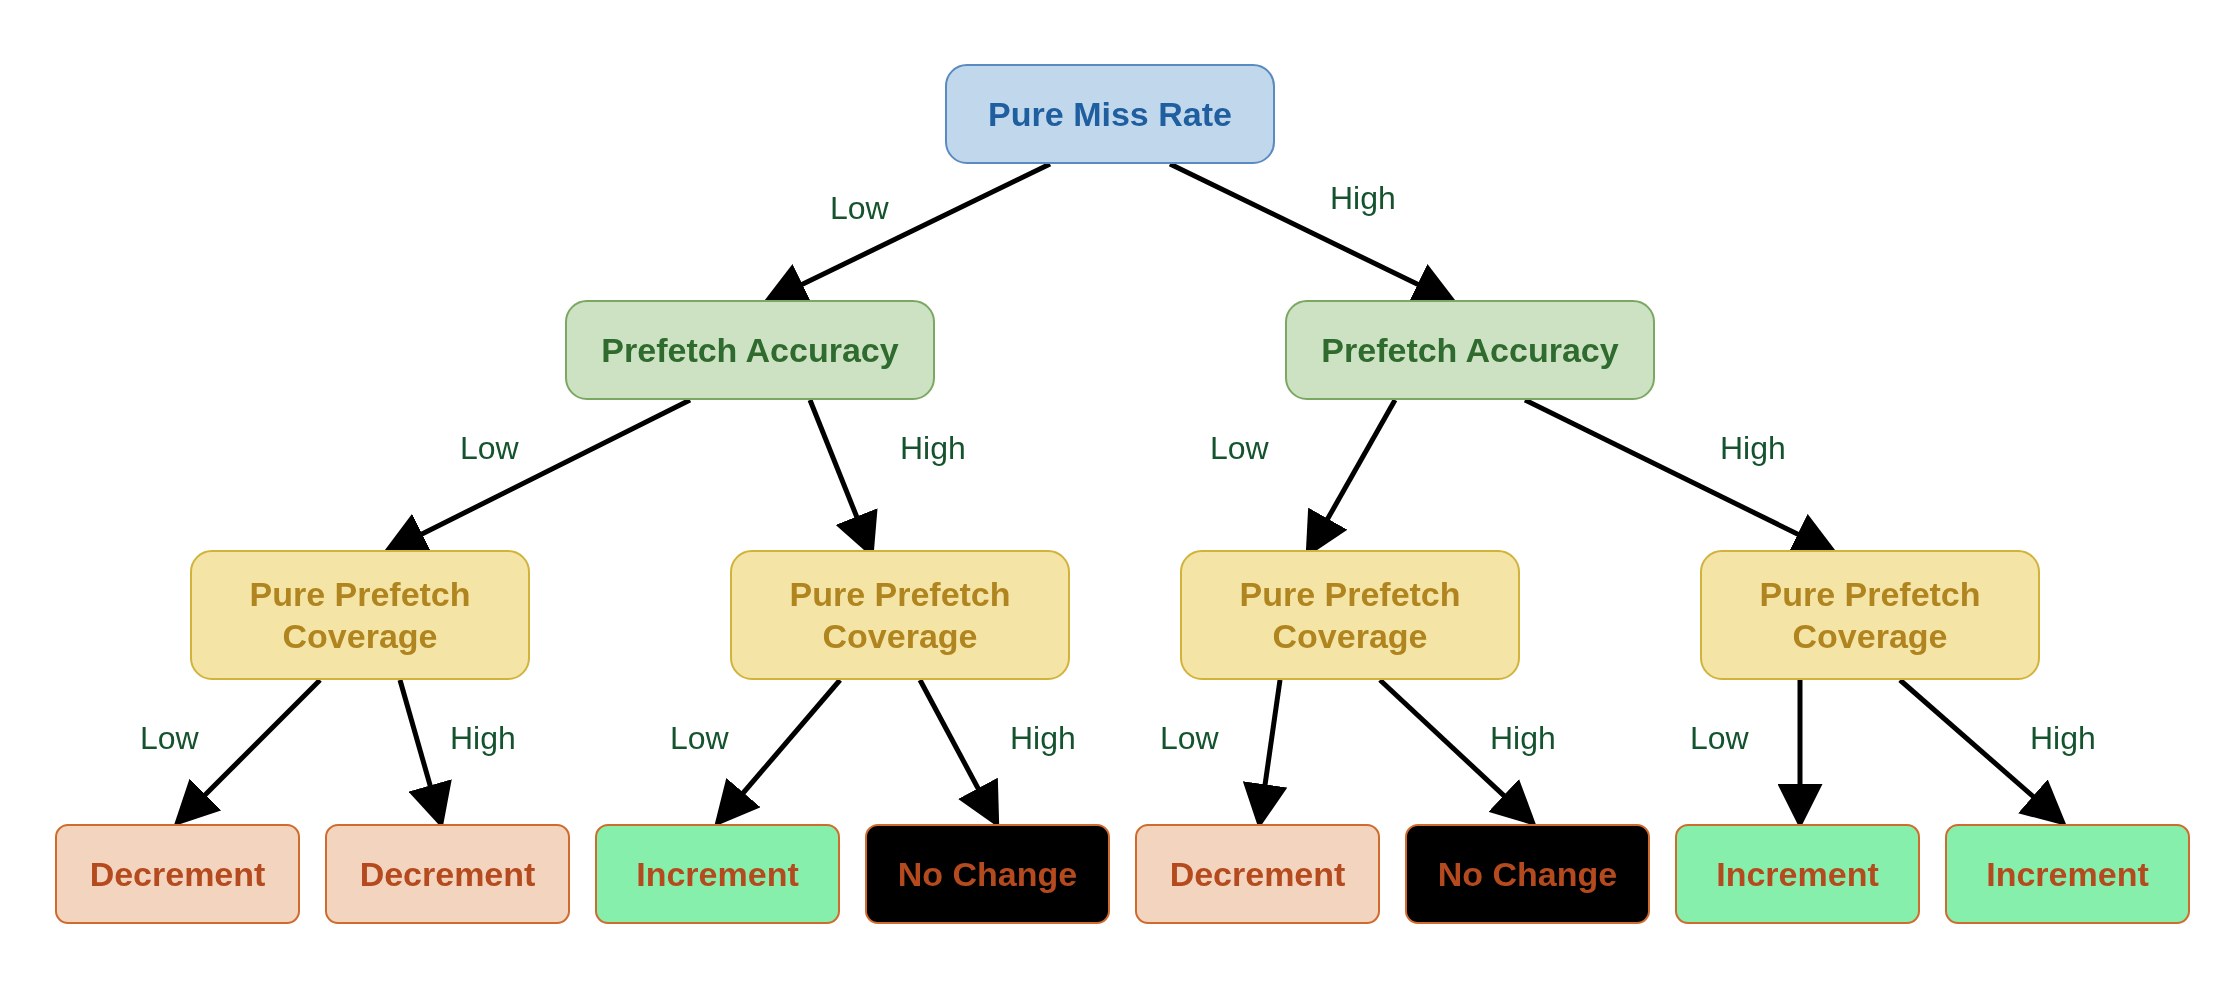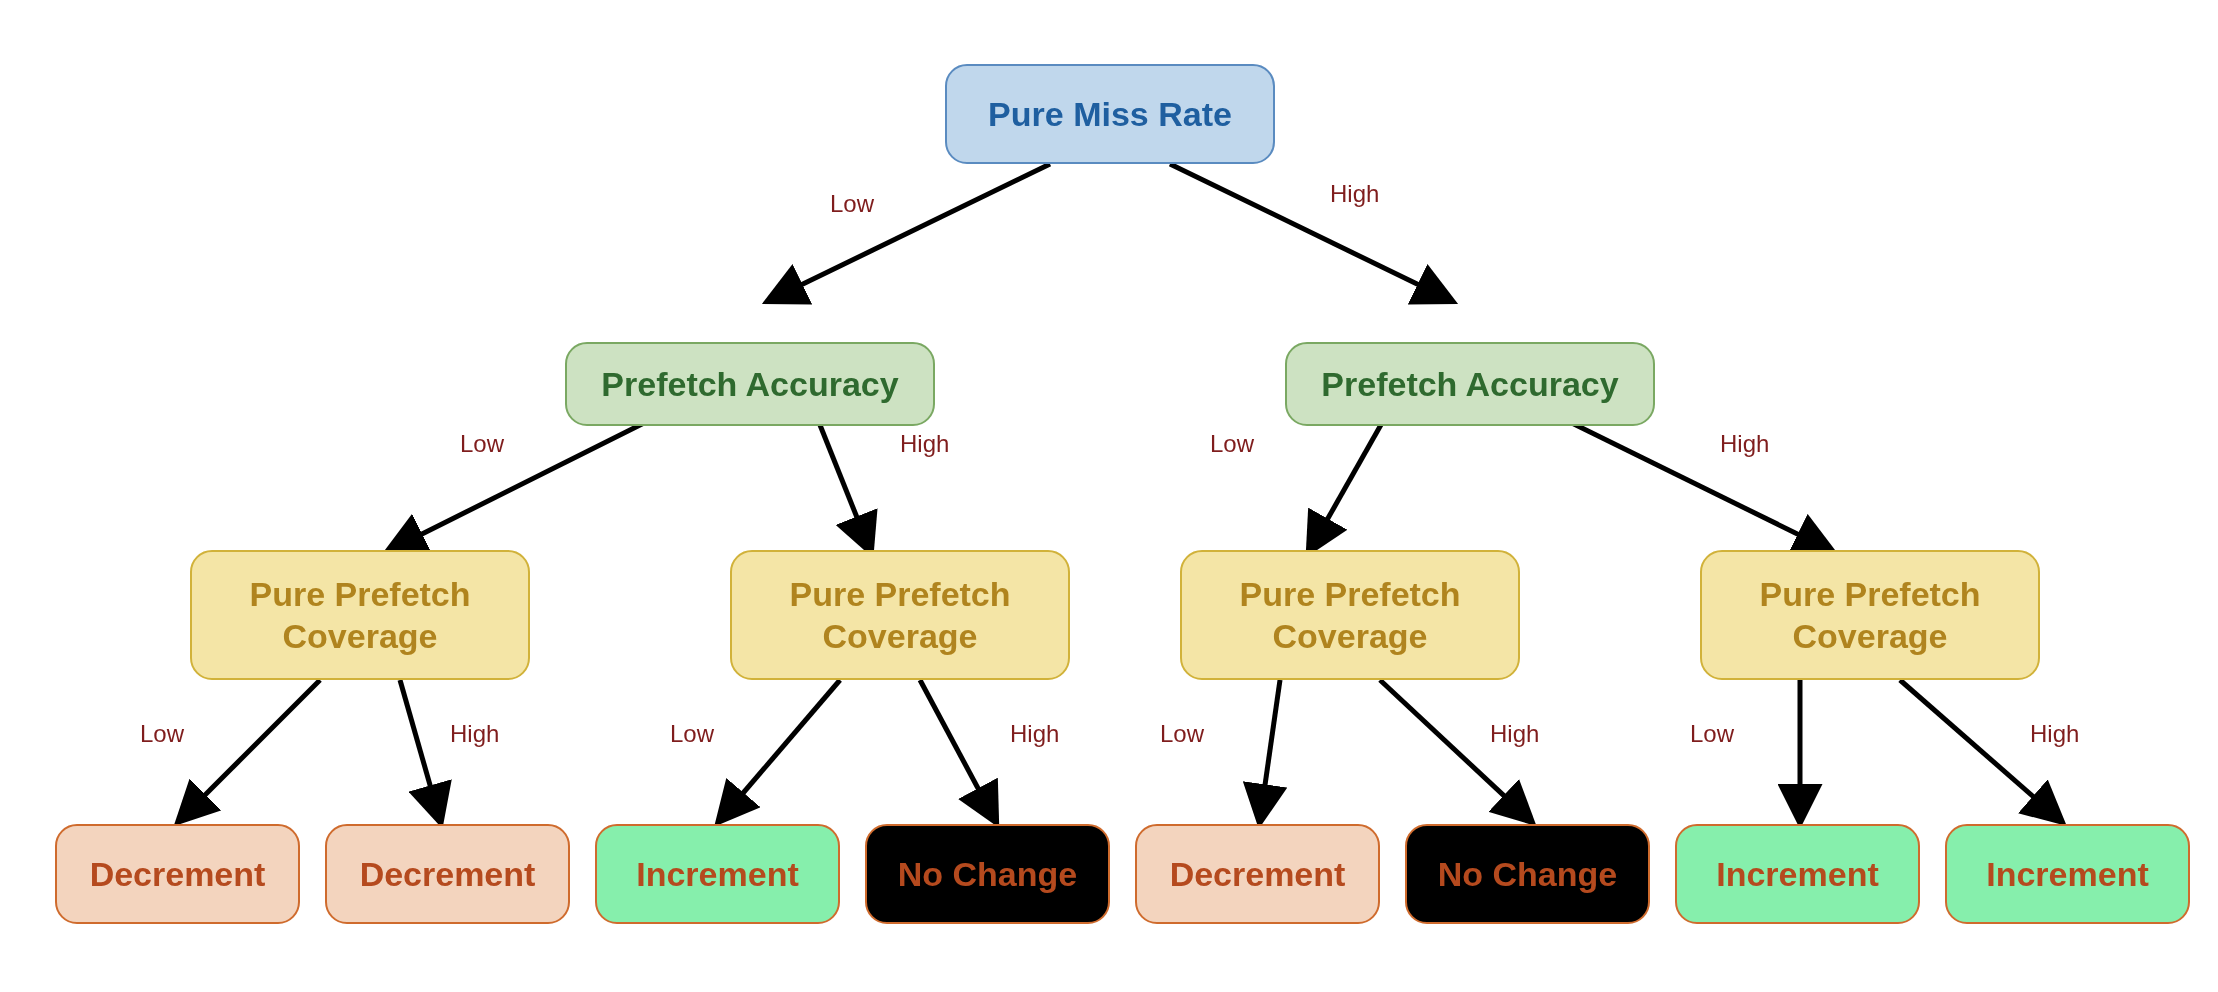--- a/index.html
+++ b/index.html
@@ -28,44 +28,44 @@
     font-size: 34px;
     width: 330px;
     height: 100px;
   }
   .accuracy {
     background: #cde2c2;
     border: 2px solid #7aa862;
     color: #2f6a2f;
     font-size: 34px;
     width: 370px;
-    height: 84px;
-    margin-top: 42px;
+    height: 100px;
   }
   .coverage {
     background: #f4e5a6;
     border: 2px solid #d1b23a;
     color: #b0841e;
     font-size: 34px;
     width: 340px;
     height: 130px;
   }
   .leaf {
     font-size: 34px;
     width: 245px;
     height: 100px;
     color: #b54a1e;
+    border-radius: 13px;
   }
   .decrement { background: #f3d4be; border: 2px solid #cf6b2d; }
   .increment { background: #86efac; border: 2px solid #cf6b2d; }
   .nochange  { background: #000000; border: 2px solid #cf6b2d; }
   .edge-label {
     position: absolute;
-    font-size: 24px;
-    color: #7f1d1d;
+    font-size: 32px;
+    color: #14532d;
   }
   svg.edges {
     position: absolute;
     top: 0; left: 0;
     width: 2218px;
     height: 992px;
     pointer-events: none;
   }
 </style>
 </head>

